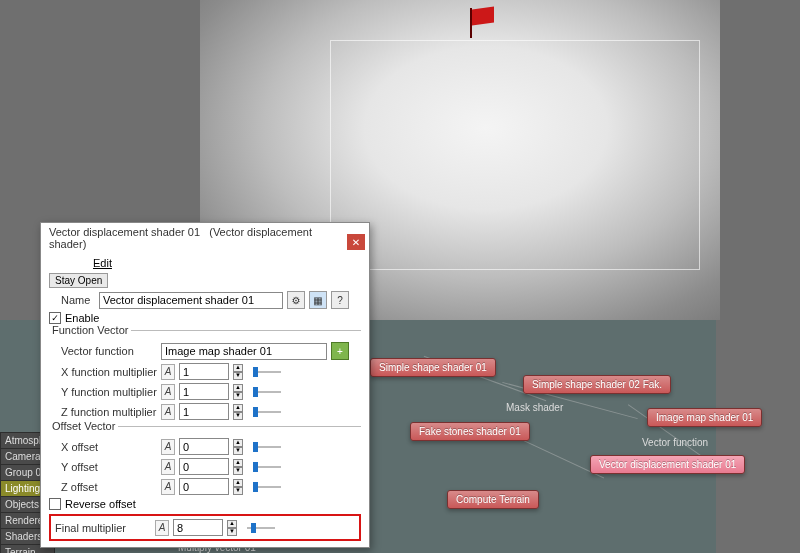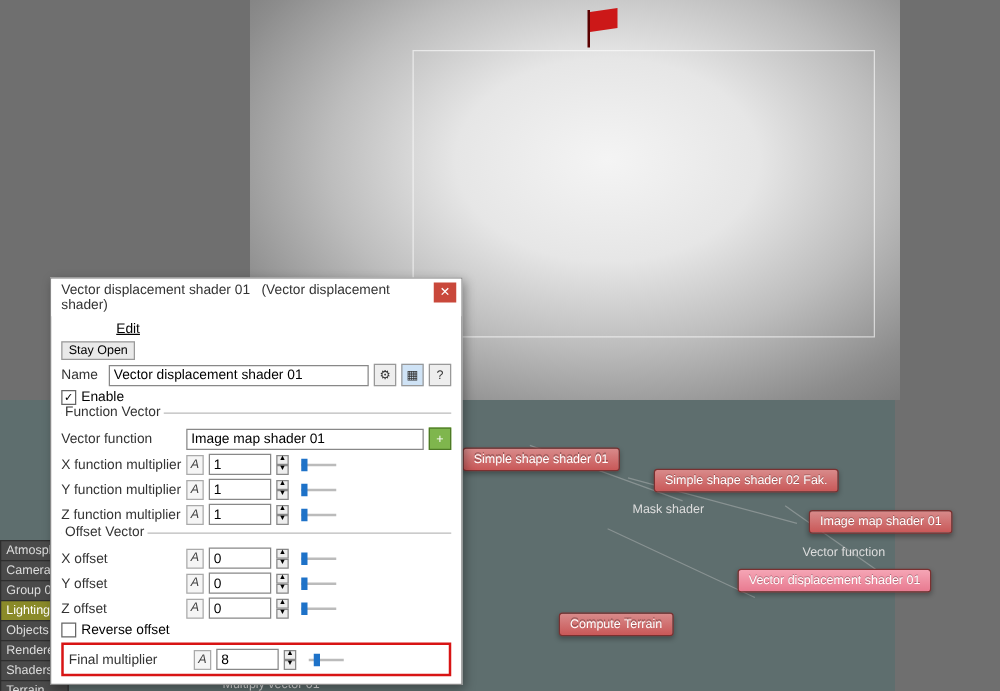--- a/index.html
+++ b/index.html
@@ -70,21 +70,21 @@
   
   .dialog {
     position: absolute;
     left: 40px; top: 222px;
     width: 330px;
     background: #fff;
     border: 1px solid #888;
     box-shadow: 2px 3px 8px rgba(0,0,0,.35);
   }
   .dlg-title {
-    display:flex; align-items:flex-start;
+    display:flex; align-items:flex-end;
     padding: 3px 4px 3px 8px;
     background:#fff;
     font-size:11px;
     gap:27px;
   }
   .dlg-title .txt { flex:1; color:#333; }
   .dlg-close {
     width:18px; height:16px;
     background:#c9483b;
     color:#fff;
@@ -92,21 +92,21 @@
     font-size:10px; cursor:pointer;
   }
   .dlg-body { padding: 2px 8px 6px 8px; }
   .editmenu { text-decoration: underline; color:#000; cursor:pointer; display:inline-block; margin: 2px 0 4px 0; padding-left: 44px;}
   .stayrow { text-align:left; margin-bottom:2px;}
   .btnsmall {
     border:1px solid #999; background:#e9e9e9;
     padding:1px 5px; font-size:10px; cursor:pointer;
     display:inline-block;
   }
-  .row { display:flex; align-items:center; gap:4px; margin:3px 0; }
+  .row { display:flex; align-items:center; gap:4px; margin:3px 12px; }
   .row label.k { color:#333; }
   .namefield { flex:1; }
   input[type=text] {
     border:1px solid #888; height:17px; padding:0 3px;
     font-size:11px; font-family:inherit; background:#fff;
   }
   input[type=text].num { width:50px; text-align:left;}
   .spin { width:10px; display:flex; flex-direction:column; }
   .spin div { height:8px; border:1px solid #888; background:#eee; font-size:6px; line-height:5px; text-align:center; cursor:pointer;}
   .iconbtn {
@@ -155,20 +155,21 @@
 
 <div class="nodegraph">
   <div class="nline" style="left:420px;top:58px;width:130px;transform:rotate(20deg)"></div>
   <div class="nline" style="left:500px;top:80px;width:140px;transform:rotate(15deg)"></div>
   <div class="nline" style="left:620px;top:110px;width:90px;transform:rotate(35deg)"></div>
   <div class="nline" style="left:480px;top:130px;width:130px;transform:rotate(25deg)"></div>
 
   <div class="node" style="left:370px;top:38px">Simple shape shader 01</div>
   <div class="node" style="left:523px;top:55px">Simple shape shader 02 Fak.</div>
   <div class="node lbl" style="left:506px;top:82px">Mask shader</div>
+  <div class="node" style="left:410px;top:102px">Fake stones shader 01</div>
   <div class="node" style="left:647px;top:88px">Image map shader 01</div>
   <div class="node lbl" style="left:642px;top:117px">Vector function</div>
   <div class="node bright" style="left:590px;top:135px">Vector displacement shader 01</div>
   <div class="node" style="left:447px;top:170px">Compute Terrain</div>
   <div class="node lbl" style="left:178px;top:222px">Multiply vector 01</div>
 </div>
 
 <div class="sidebar">
   <div class="tab">Atmosphere</div>
   <div class="tab">Cameras</div>

